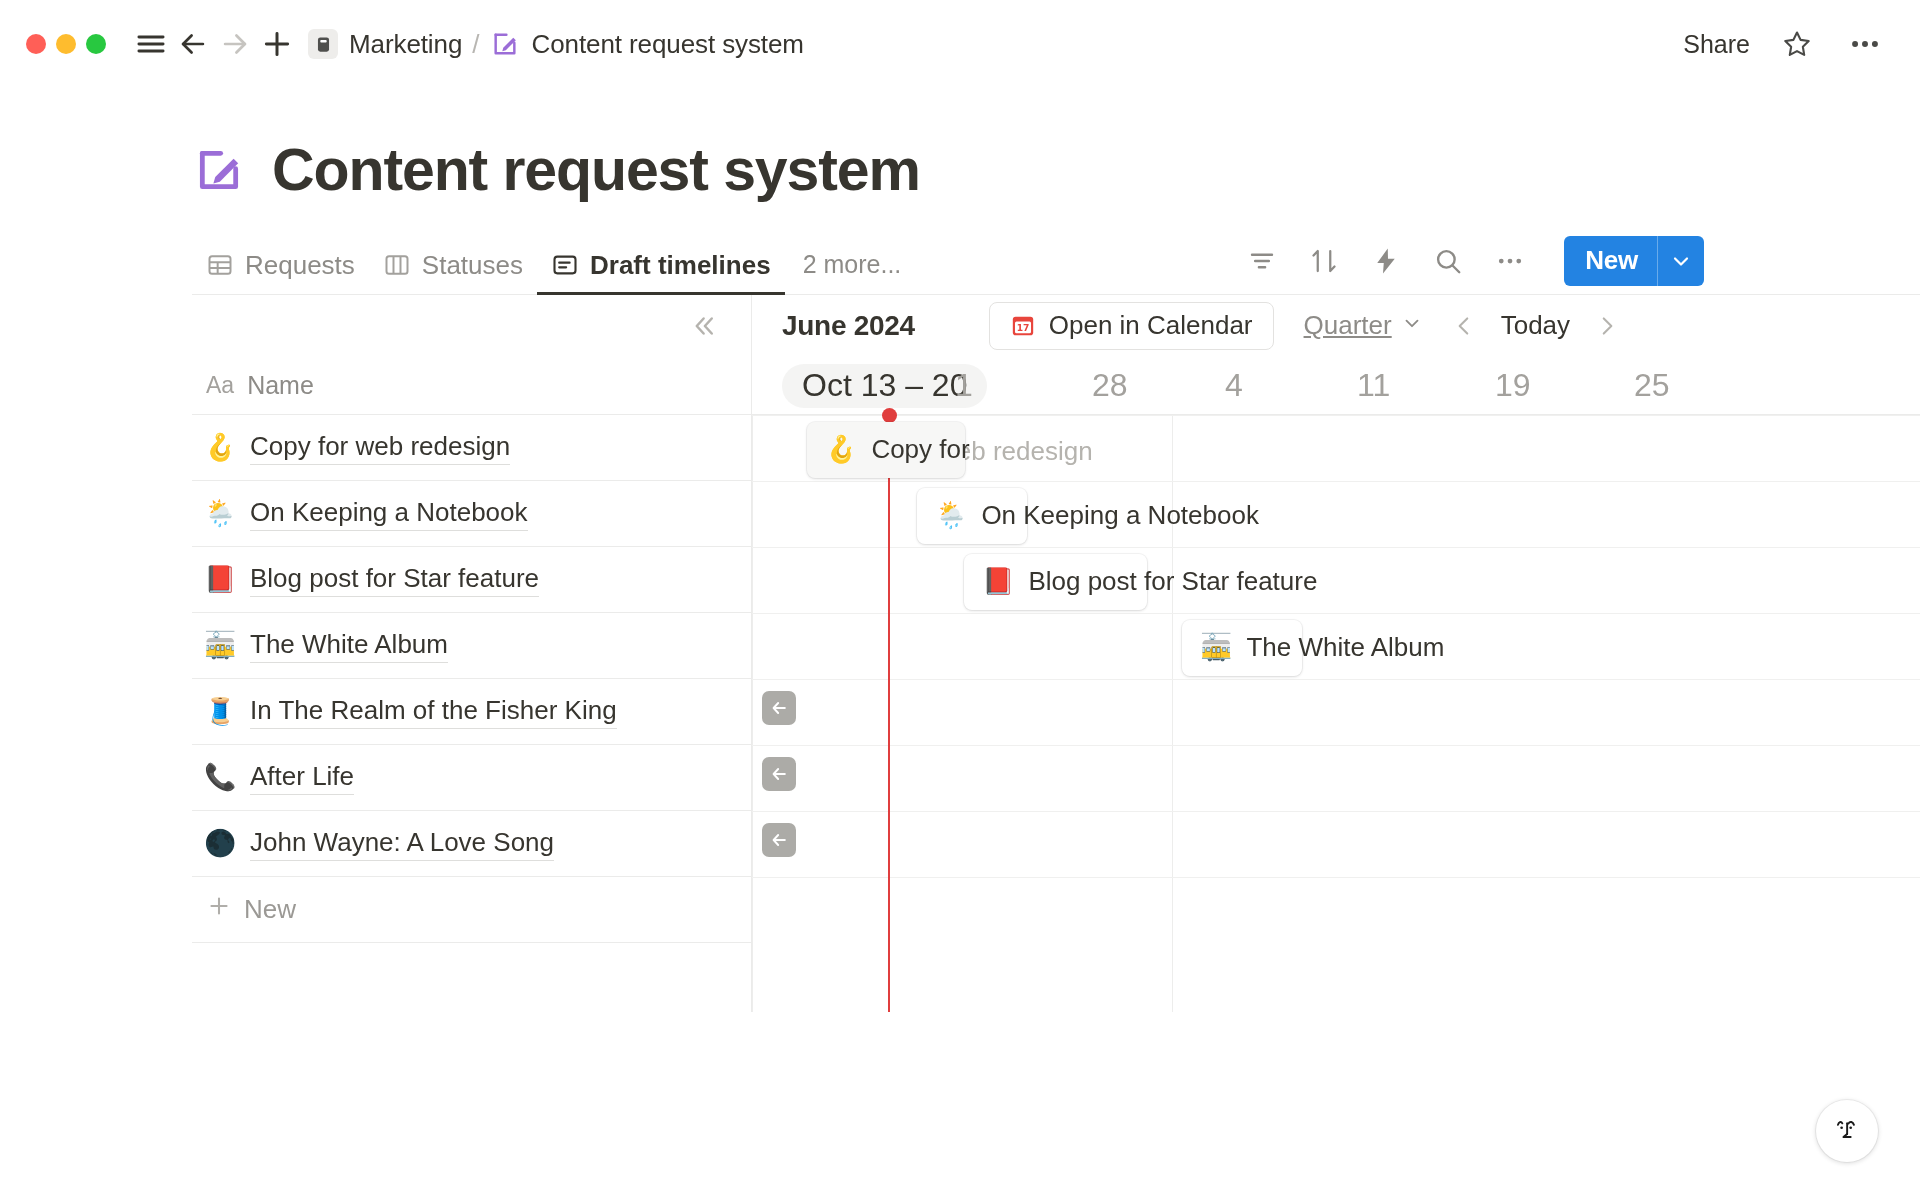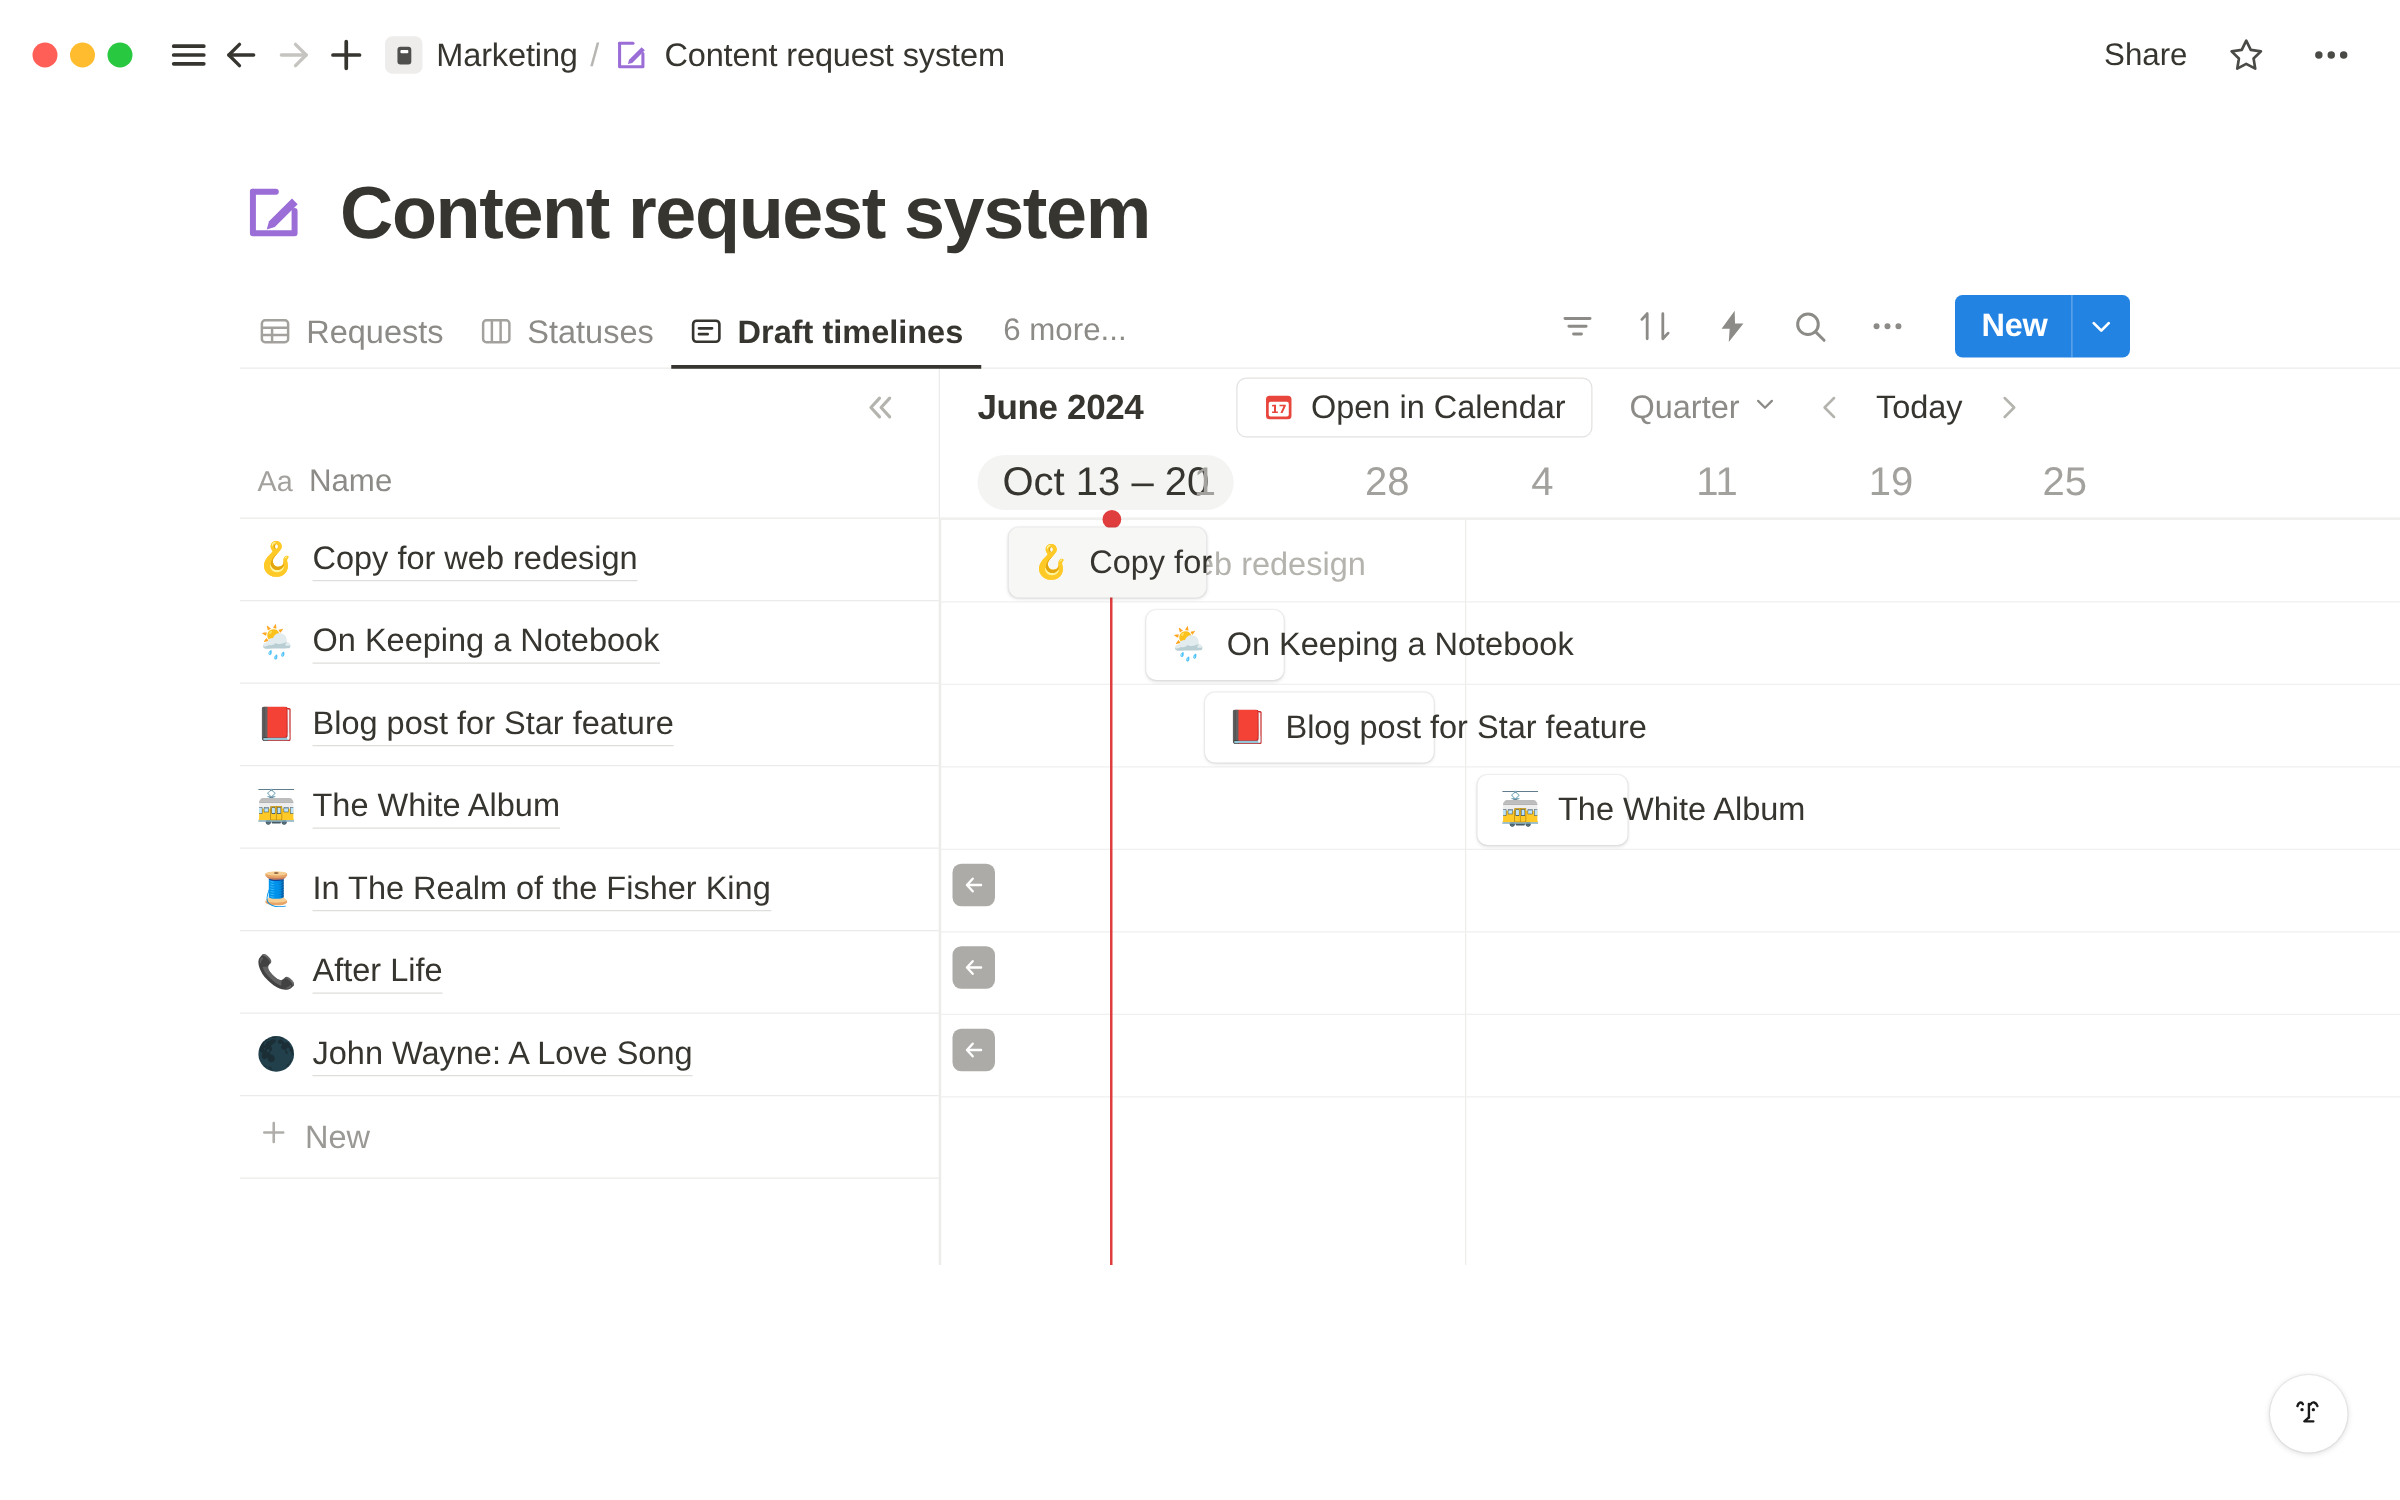--- a/index.html
+++ b/index.html
@@ -226,21 +226,21 @@
     height: 48px; padding: 0 20px;
     border: 1px solid #e3e2e0; border-radius: 8px;
     margin-left: 74px;
     font-size: 26px; color: #37352f; font-weight: normal;
     white-space: nowrap;
   }
   .cal-ico { font-size: 24px; display:flex; align-items:center; }
   .zoom-sel {
     display: flex; align-items: center; gap: 9px;
     margin-left: 30px;
-    font-size: 26px; color: #8d8b87;
+    font-size: 26px; color: #8d8b87; text-decoration: underline;
   }
   .nav-group {
     display: flex; align-items: center; gap: 24px;
     margin-left: 28px;
   }
   .nav-arrow { color: #b5b3ae; display: flex; align-items: center; }
   .nav-today { font-size: 26px; color: #37352f; }
 
   .tl-ticks {
     position: relative;
@@ -430,21 +430,21 @@
         <div class="tab active">
           <span class="tab-ico">
             <svg width="28" height="28" viewBox="0 0 24 24" fill="none" stroke="currentColor" stroke-width="1.8">
               <rect x="3" y="4.8" width="18" height="14.4" rx="2.4"></rect>
               <path d="M7 10h9M7 14h6" stroke-linecap="round"></path>
             </svg>
           </span>
           <span>Draft timelines</span>
         </div>
 
-        <div class="tab-more">6 more...</div>
+        <div class="tab-more">2 more...</div>
       </div>
 
       <div class="tabtools">
         <span class="tool">
           <svg width="30" height="30" viewBox="0 0 24 24" fill="none" stroke="currentColor" stroke-width="1.9" stroke-linecap="round">
             <path d="M4 7h16M6.5 12h11M9.5 17h5"></path>
           </svg>
         </span>
         <span class="tool">
           <svg width="30" height="30" viewBox="0 0 24 24" fill="none" stroke="currentColor" stroke-width="1.8" stroke-linecap="round" stroke-linejoin="round">

